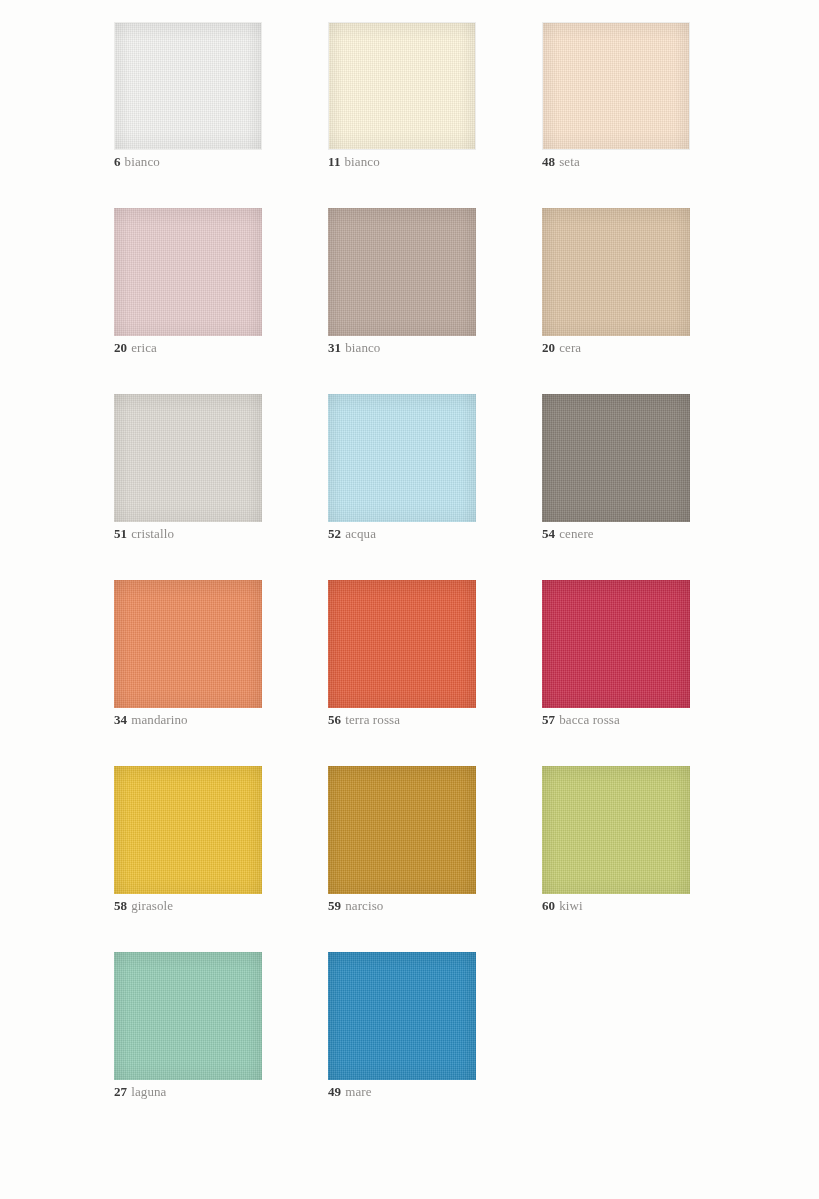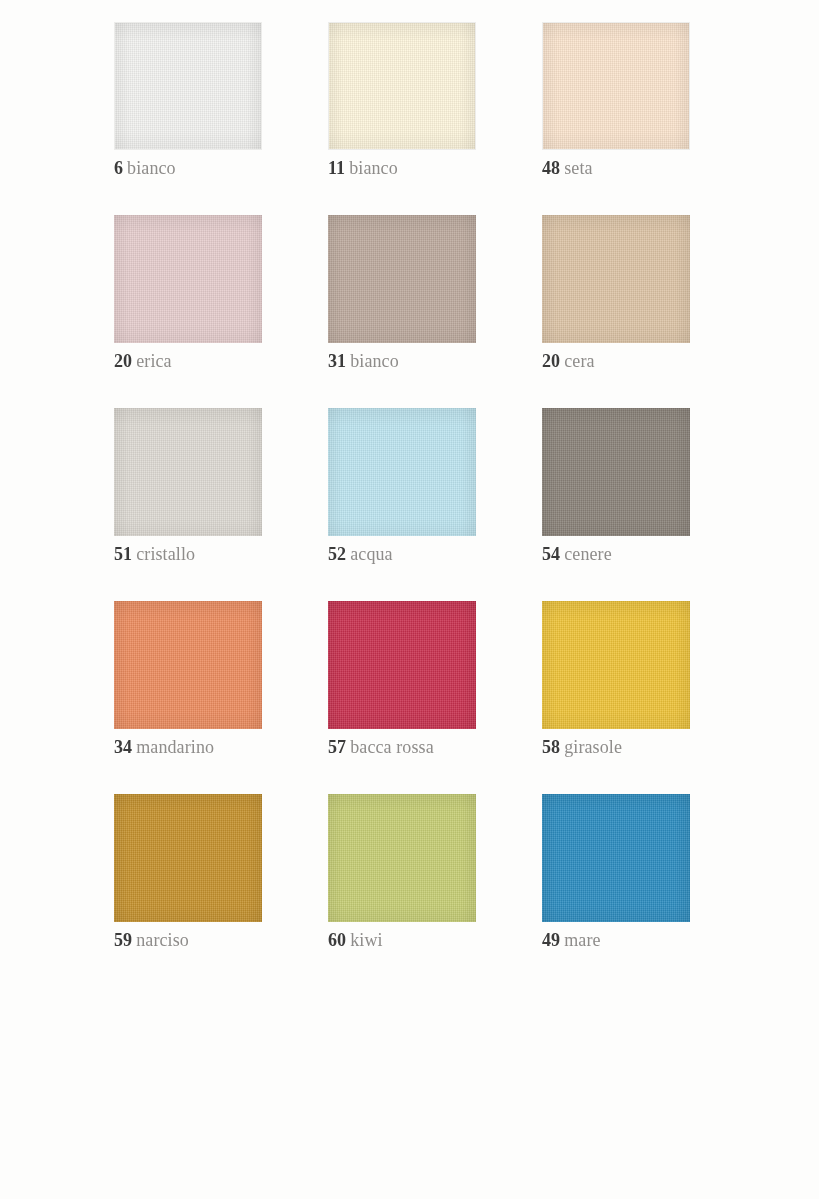--- a/index.html
+++ b/index.html
@@ -74,22 +74,22 @@
       linear-gradient(90deg, rgba(0,0,0,0.045) 0%, rgba(0,0,0,0) 10%,
                       rgba(0,0,0,0) 90%, rgba(0,0,0,0.05) 100%);
     pointer-events: none;
   }
 
   .swatch-chip.is-pale {
     border: 1px solid #ececea;
   }
 
   .swatch-label {
-    margin-top: 9px;
-    font-size: 18px;
+    margin-top: 2px;
+    font-size: 13px;
     line-height: 19px;
     white-space: nowrap;
     letter-spacing: 0.1px;
   }
 
   .swatch-code {
     font-weight: bold;
     color: #3b3b3b;
   }
 
@@ -137,33 +137,41 @@
       </div>
       <div class="swatch-cell">
         <div class="swatch-chip" style="background-color: rgb(138, 130, 121);"></div>
         <div class="swatch-label"><span class="swatch-code">54</span><span class="swatch-name">cenere</span></div>
       </div>
       <div class="swatch-cell">
         <div class="swatch-chip" style="background-color: rgb(237, 140, 95);"></div>
         <div class="swatch-label"><span class="swatch-code">34</span><span class="swatch-name">mandarino</span></div>
       </div>
       <div class="swatch-cell">
+        <div class="swatch-chip" style="background-color: rgb(228, 96, 62);"></div>
+        <div class="swatch-label"><span class="swatch-code">56</span><span class="swatch-name">terra rossa</span></div>
+      </div>
+      <div class="swatch-cell">
         <div class="swatch-chip" style="background-color: rgb(201, 48, 79);"></div>
         <div class="swatch-label"><span class="swatch-code">57</span><span class="swatch-name">bacca rossa</span></div>
       </div>
       <div class="swatch-cell">
         <div class="swatch-chip" style="background-color: rgb(238, 195, 56);"></div>
         <div class="swatch-label"><span class="swatch-code">58</span><span class="swatch-name">girasole</span></div>
       </div>
       <div class="swatch-cell">
         <div class="swatch-chip" style="background-color: rgb(197, 145, 44);"></div>
         <div class="swatch-label"><span class="swatch-code">59</span><span class="swatch-name">narciso</span></div>
       </div>
       <div class="swatch-cell">
         <div class="swatch-chip" style="background-color: rgb(198, 206, 116);"></div>
         <div class="swatch-label"><span class="swatch-code">60</span><span class="swatch-name">kiwi</span></div>
       </div>
       <div class="swatch-cell">
+        <div class="swatch-chip" style="background-color: rgb(150, 205, 182);"></div>
+        <div class="swatch-label"><span class="swatch-code">27</span><span class="swatch-name">laguna</span></div>
+      </div>
+      <div class="swatch-cell">
         <div class="swatch-chip" style="background-color: rgb(43, 140, 192);"></div>
         <div class="swatch-label"><span class="swatch-code">49</span><span class="swatch-name">mare</span></div>
       </div>
     </div>
 </div>
 
 </body></html>

